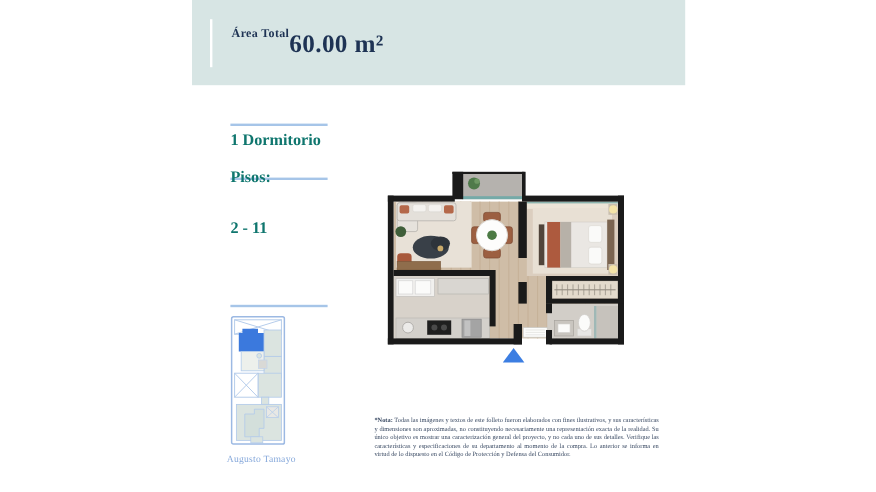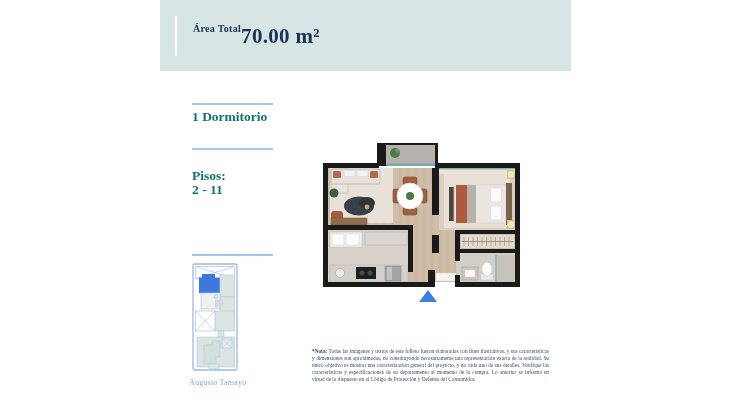--- a/index.html
+++ b/index.html
@@ -40,29 +40,29 @@
   }
   .note b{font-weight:700;}
 </style>
 </head>
 <body>
 
 <div class="abs header">
   <div class="header-divider"></div>
   <div class="area-block">
     <div class="area-label">Área Total</div>
-    <div class="area-value">70.00 m²</div>
+    <div class="area-value">60.00 m²</div>
   </div>
 </div>
 
 <div class="abs rule" style="top:103px;"></div>
 <div class="abs spec-text" style="top:109px;">1 Dormitorio</div>
 
 <div class="abs rule" style="top:148px;"></div>
-<div class="abs spec-text" style="top:168px;">Pisos:</div>
+<div class="abs spec-text" style="top:140px;">Pisos:</div>
 <div class="abs spec-text" style="top:182px;">2 - 11</div>
 
 <div class="abs rule" style="top:254px;"></div>
 
 <div class="abs keyplan-wrap">
   <svg width="46" height="108" viewBox="0 0 46 108" style="display:block;margin:0 auto;">
     <rect x="1" y="1" width="44" height="106" rx="1.5" fill="#ffffff" stroke="#9cb9e3" stroke-width="1.3"></rect>
 
     <g stroke="#b3cbea" stroke-width="0.8" fill="none">
       <rect x="3.5" y="3.5" width="39" height="12"></rect>

